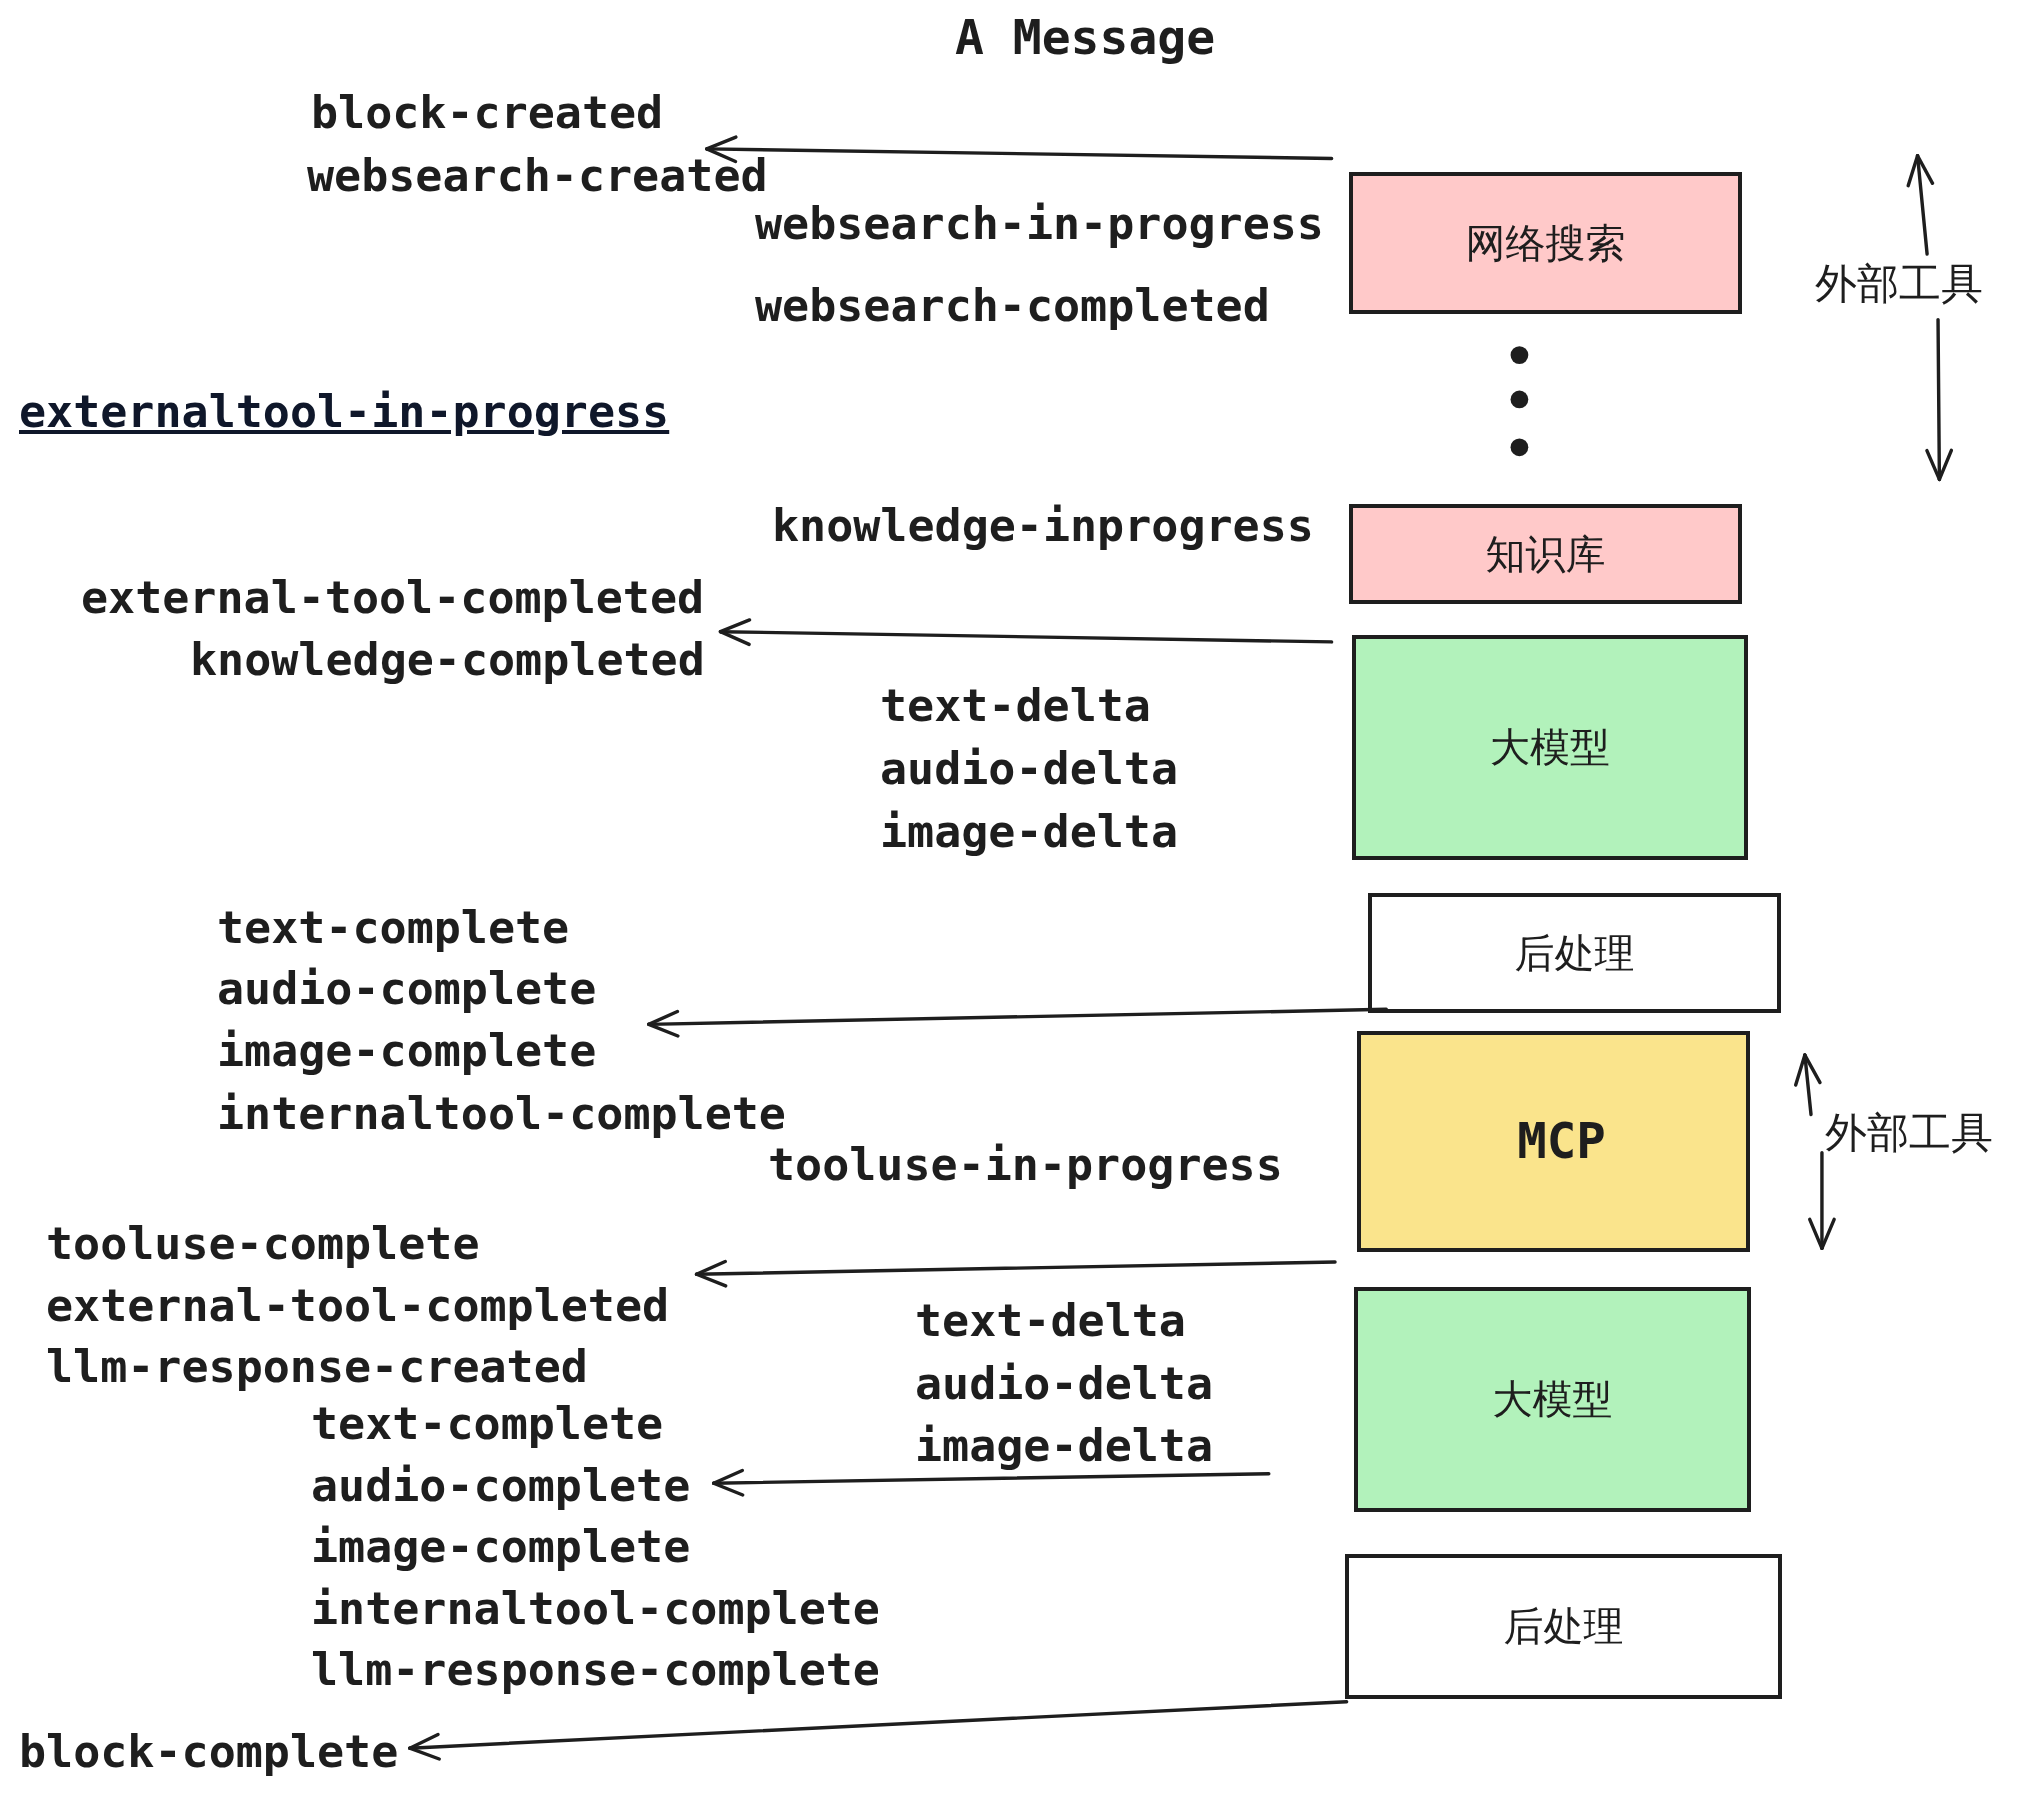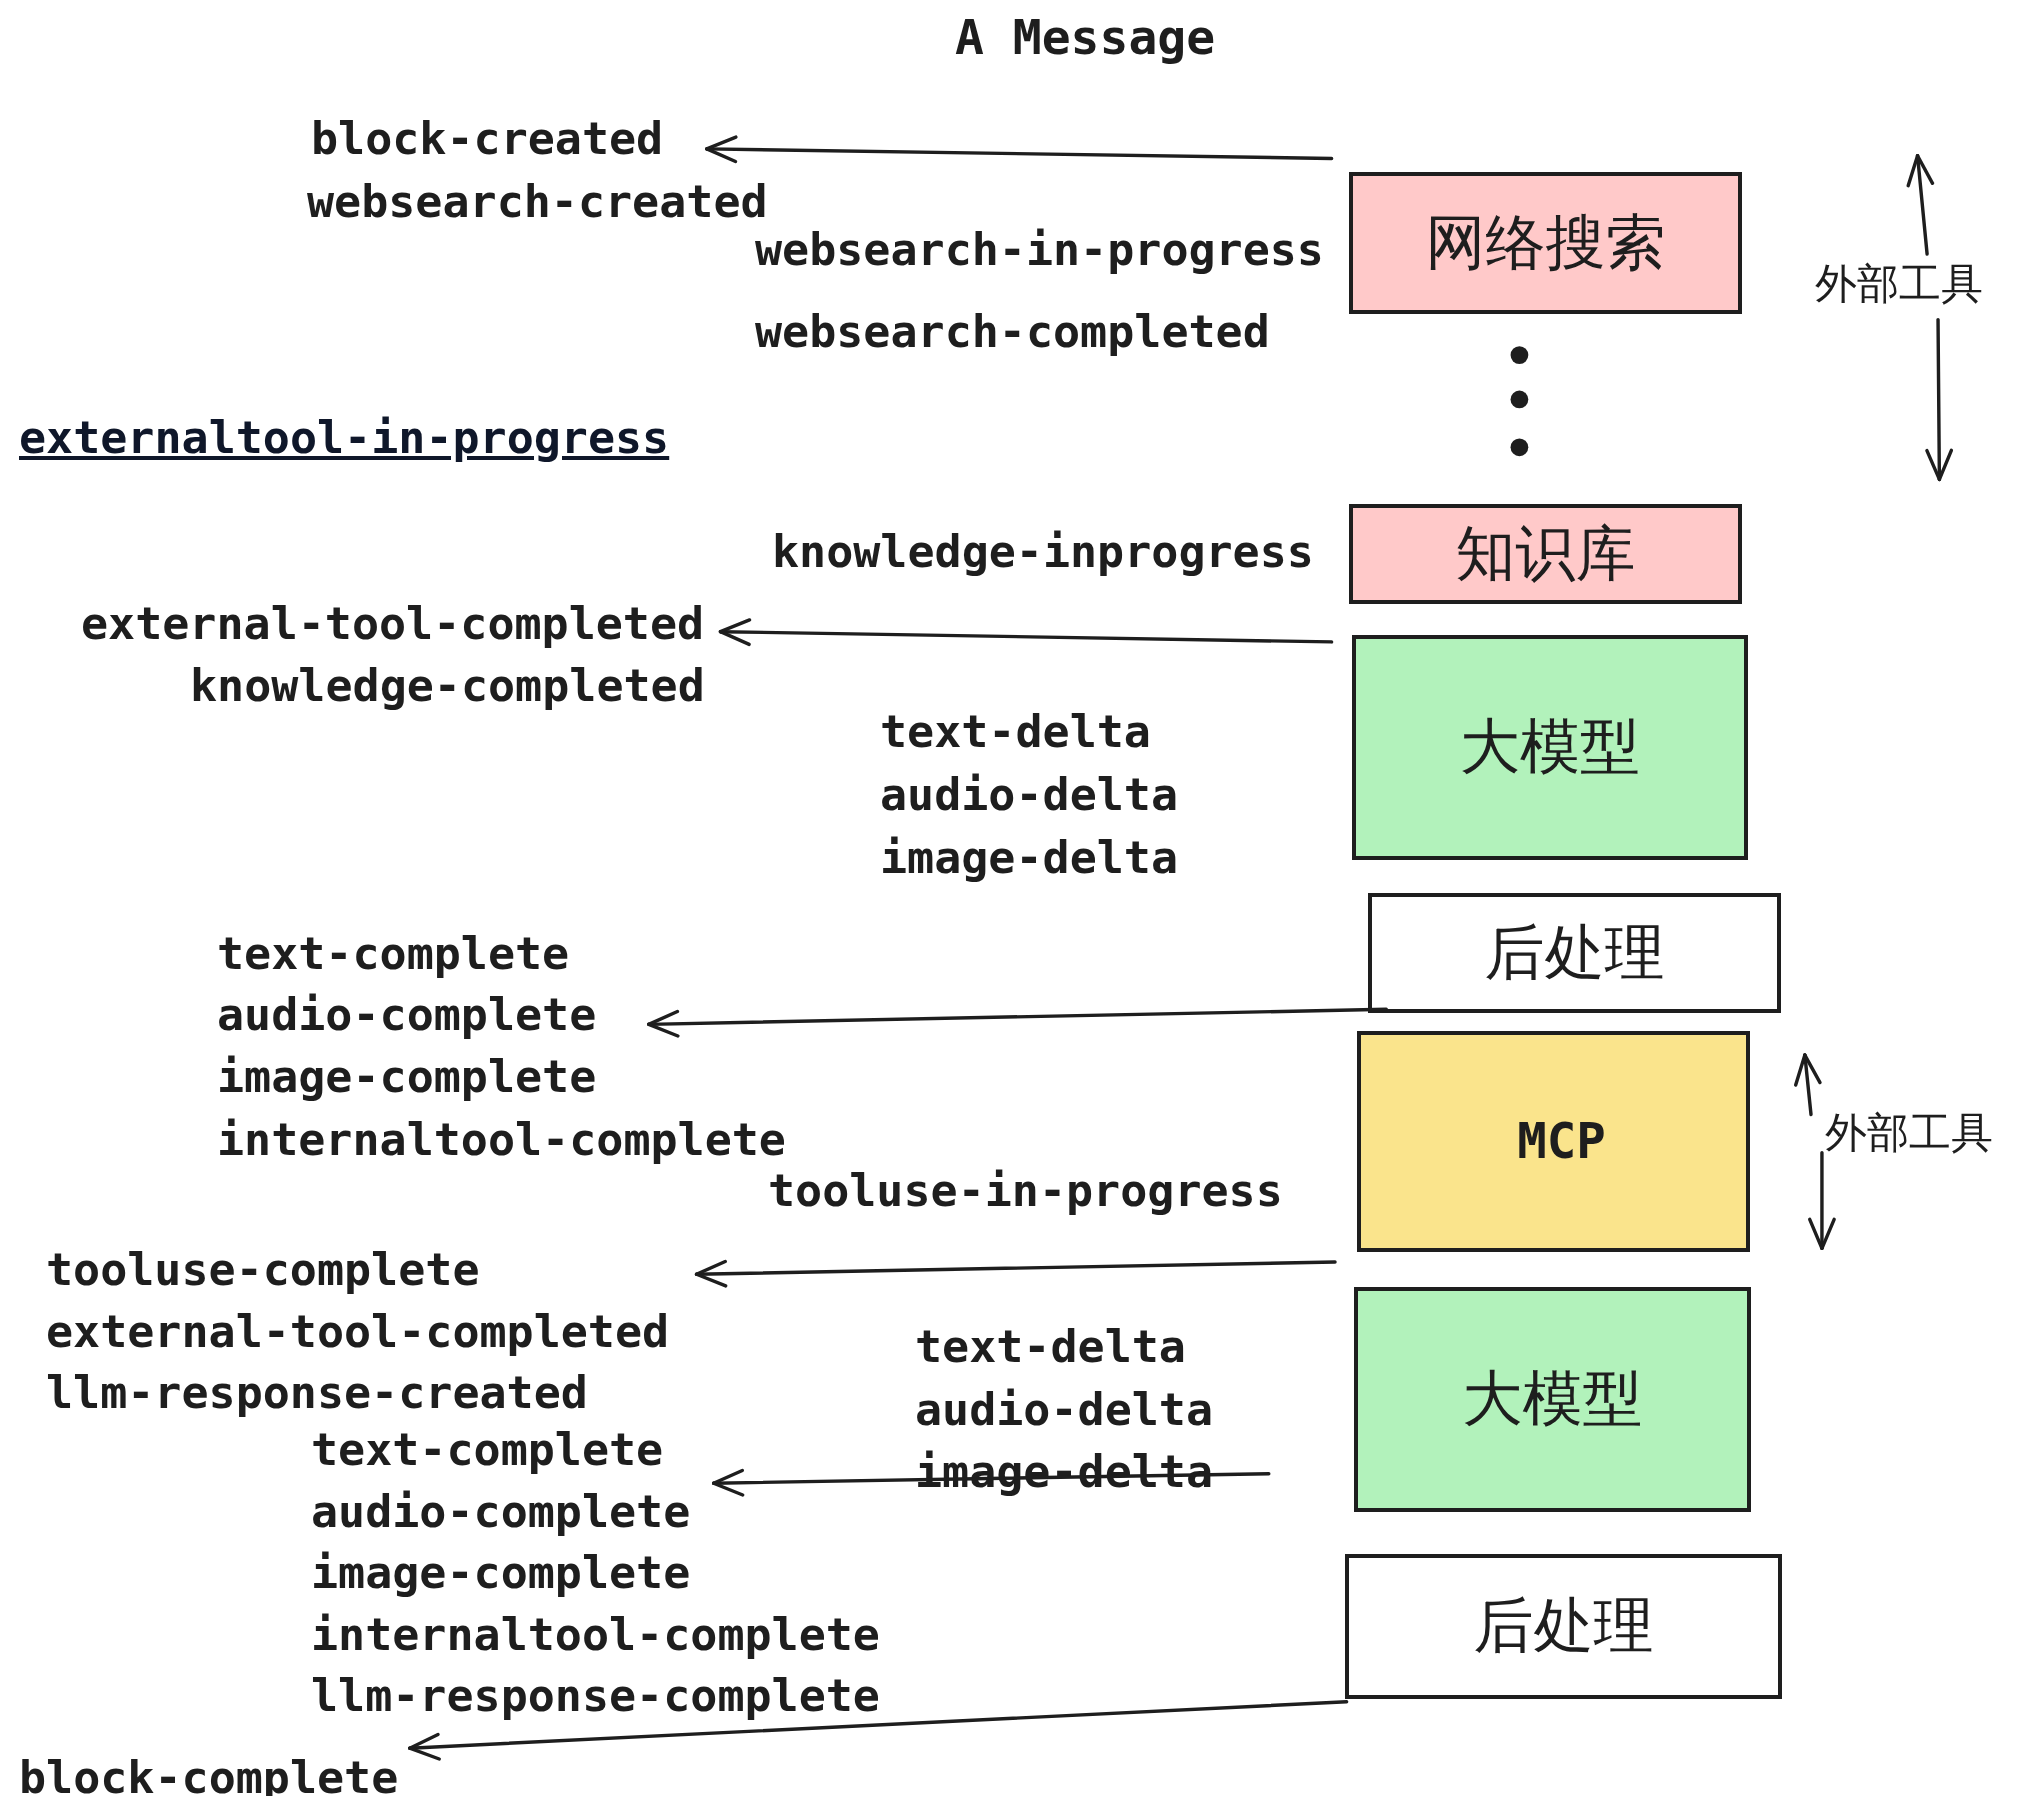--- a/index.html
+++ b/index.html
@@ -6,29 +6,29 @@
   #stage{
     position:relative;width:2035px;height:1796px;background:#ffffff;
     font-family:"DejaVu Sans Mono","Liberation Mono",monospace;overflow:hidden;
   }
   #title{
     position:absolute;left:955px;top:11px;font-size:48px;font-weight:bold;
     color:#1e1e1e;white-space:nowrap;line-height:1.1;
   }
   .event{
     position:absolute;font-size:45px;font-weight:bold;color:#1e1e1e;
-    white-space:nowrap;line-height:1;margin-top:26px;
+    white-space:nowrap;line-height:1;
   }
   .box{
     position:absolute;border:4.1px solid #1e1e1e;box-sizing:border-box;
     display:flex;align-items:center;justify-content:center;
   }
   .box .lbl{
     font-family:Liberation Serif, serif;font-weight:500;
-    font-size:60px;color:#1e1e1e;white-space:nowrap;
+    font-size:40px;color:#1e1e1e;white-space:nowrap;
   }
   .box.mono .lbl{
     font-family:"DejaVu Sans Mono","Liberation Mono",monospace;
     font-weight:bold;font-size:49px;
   }
   .annot{
     position:absolute;font-family:"Liberation Sans",sans-serif;font-weight:500;
     font-size:42px;color:#1e1e1e;white-space:nowrap;line-height:1;
   }
   #arrow-layer{position:absolute;left:0;top:0;width:2035px;height:1796px;pointer-events:none;}

